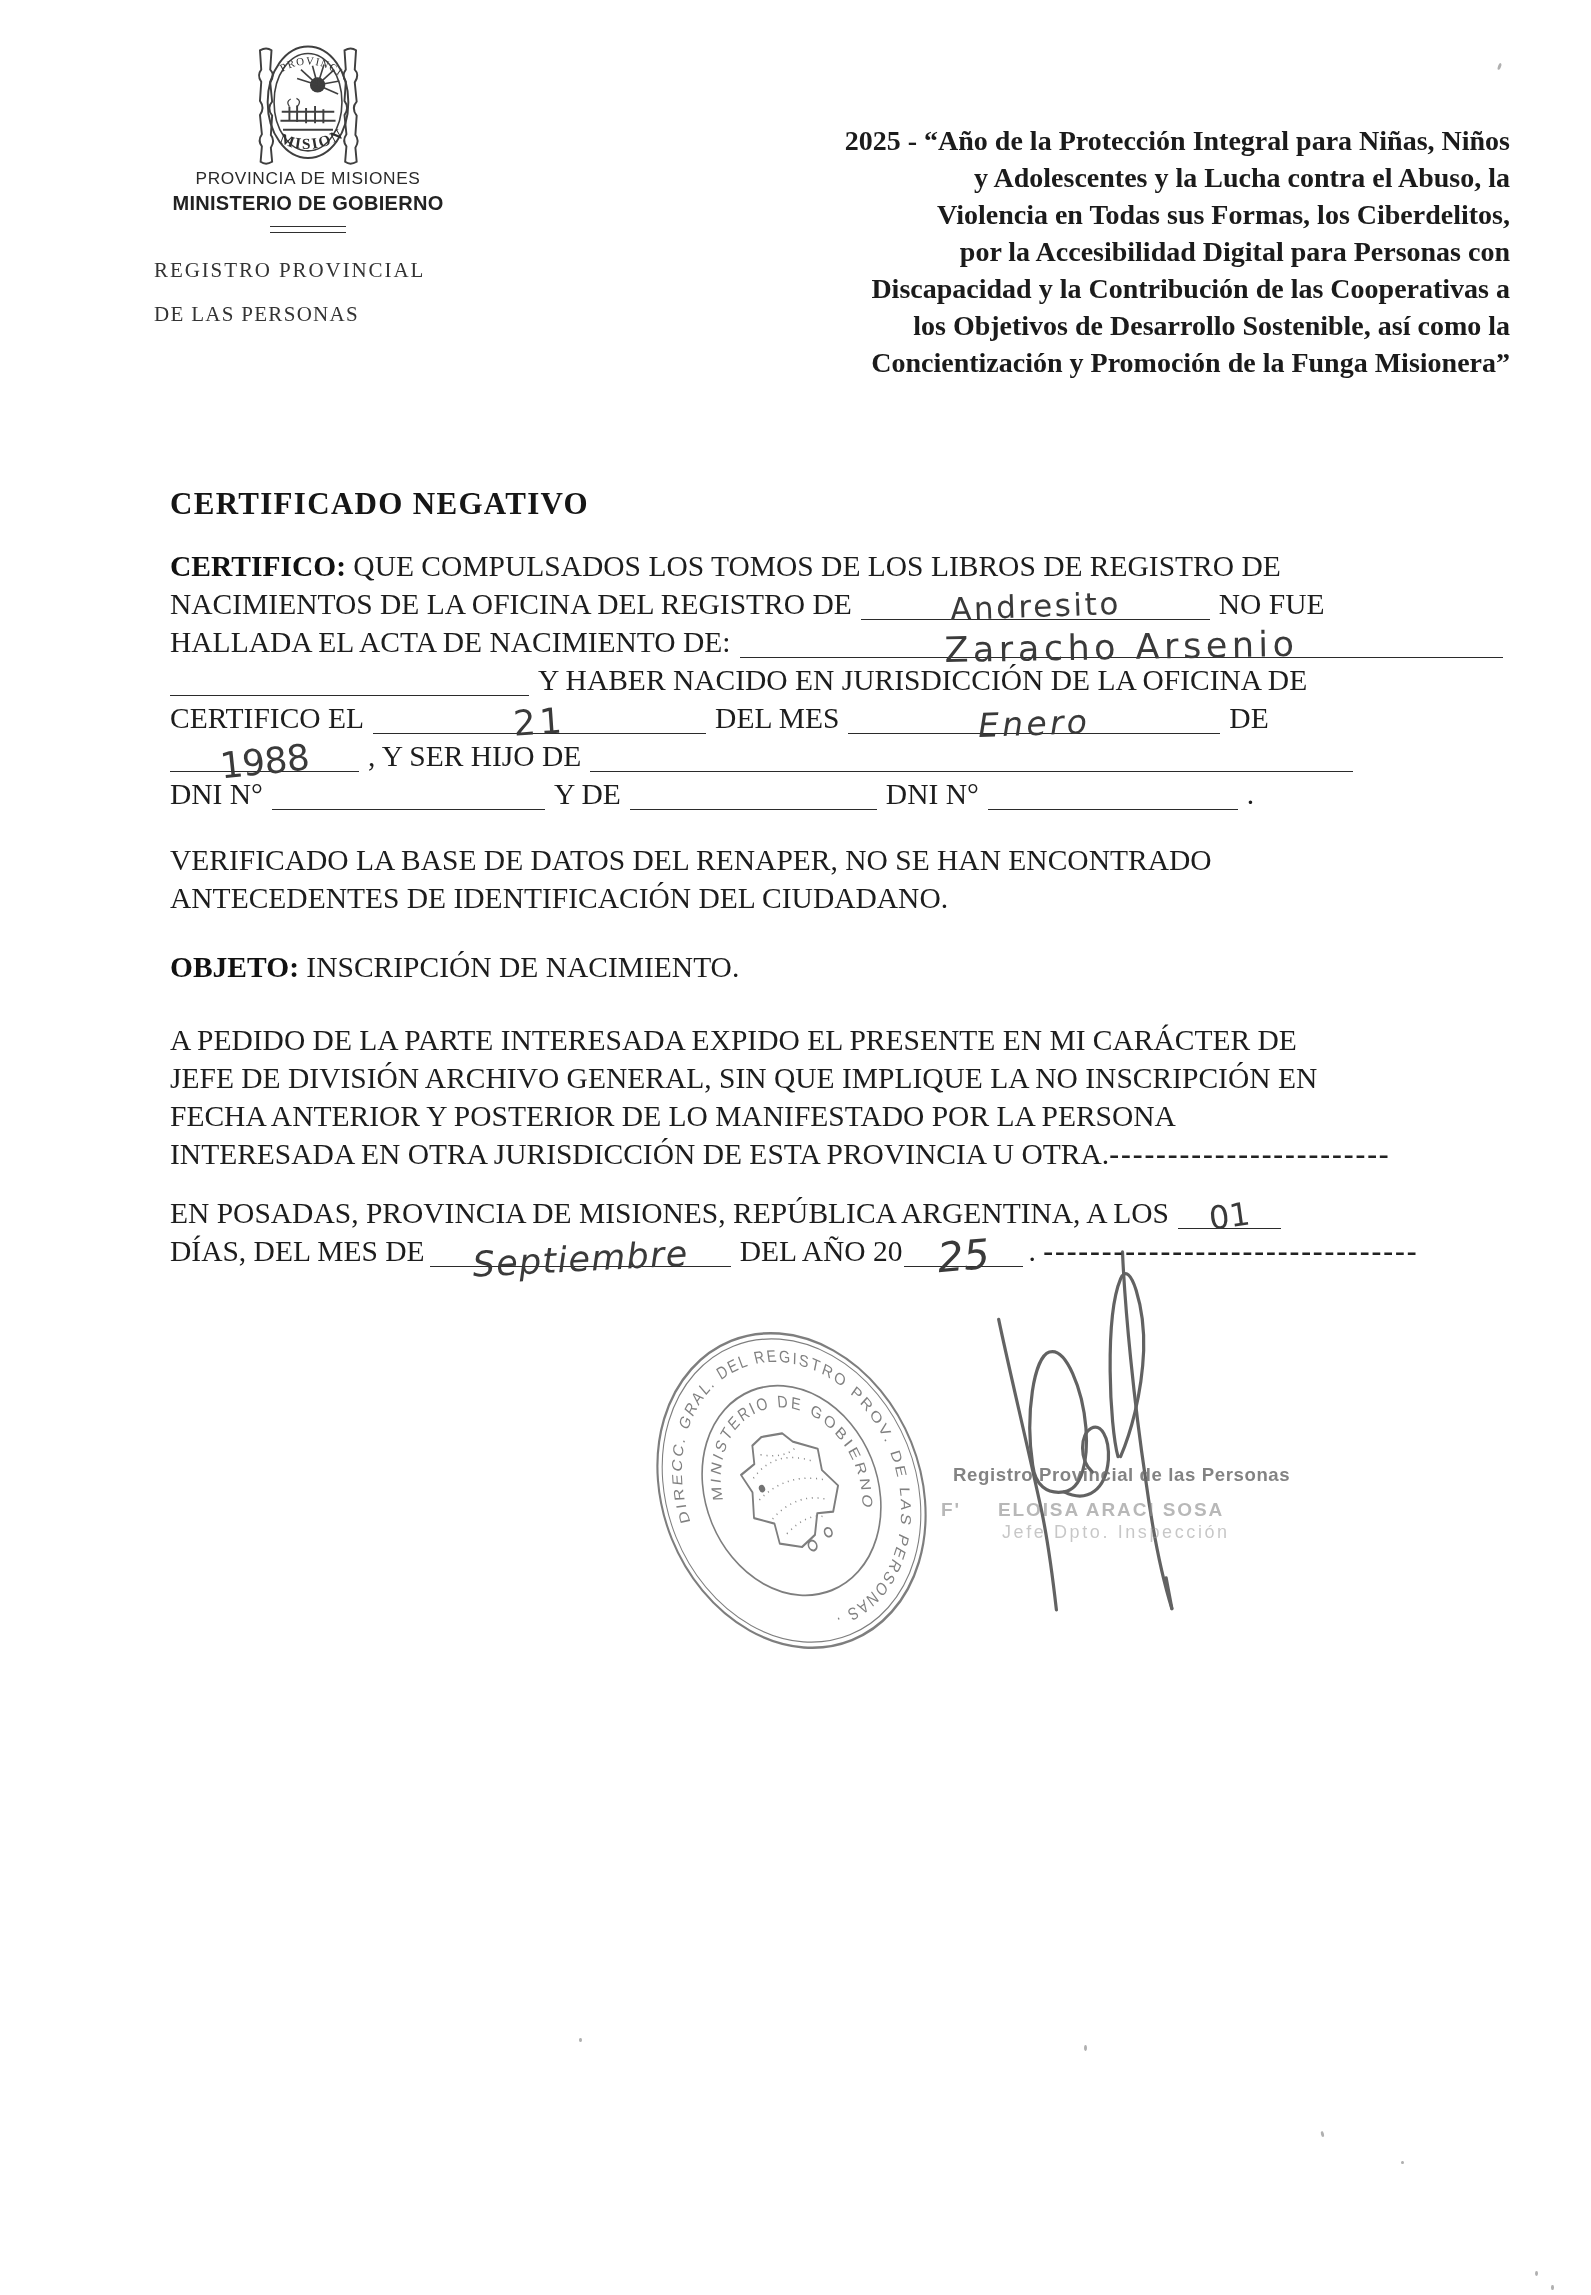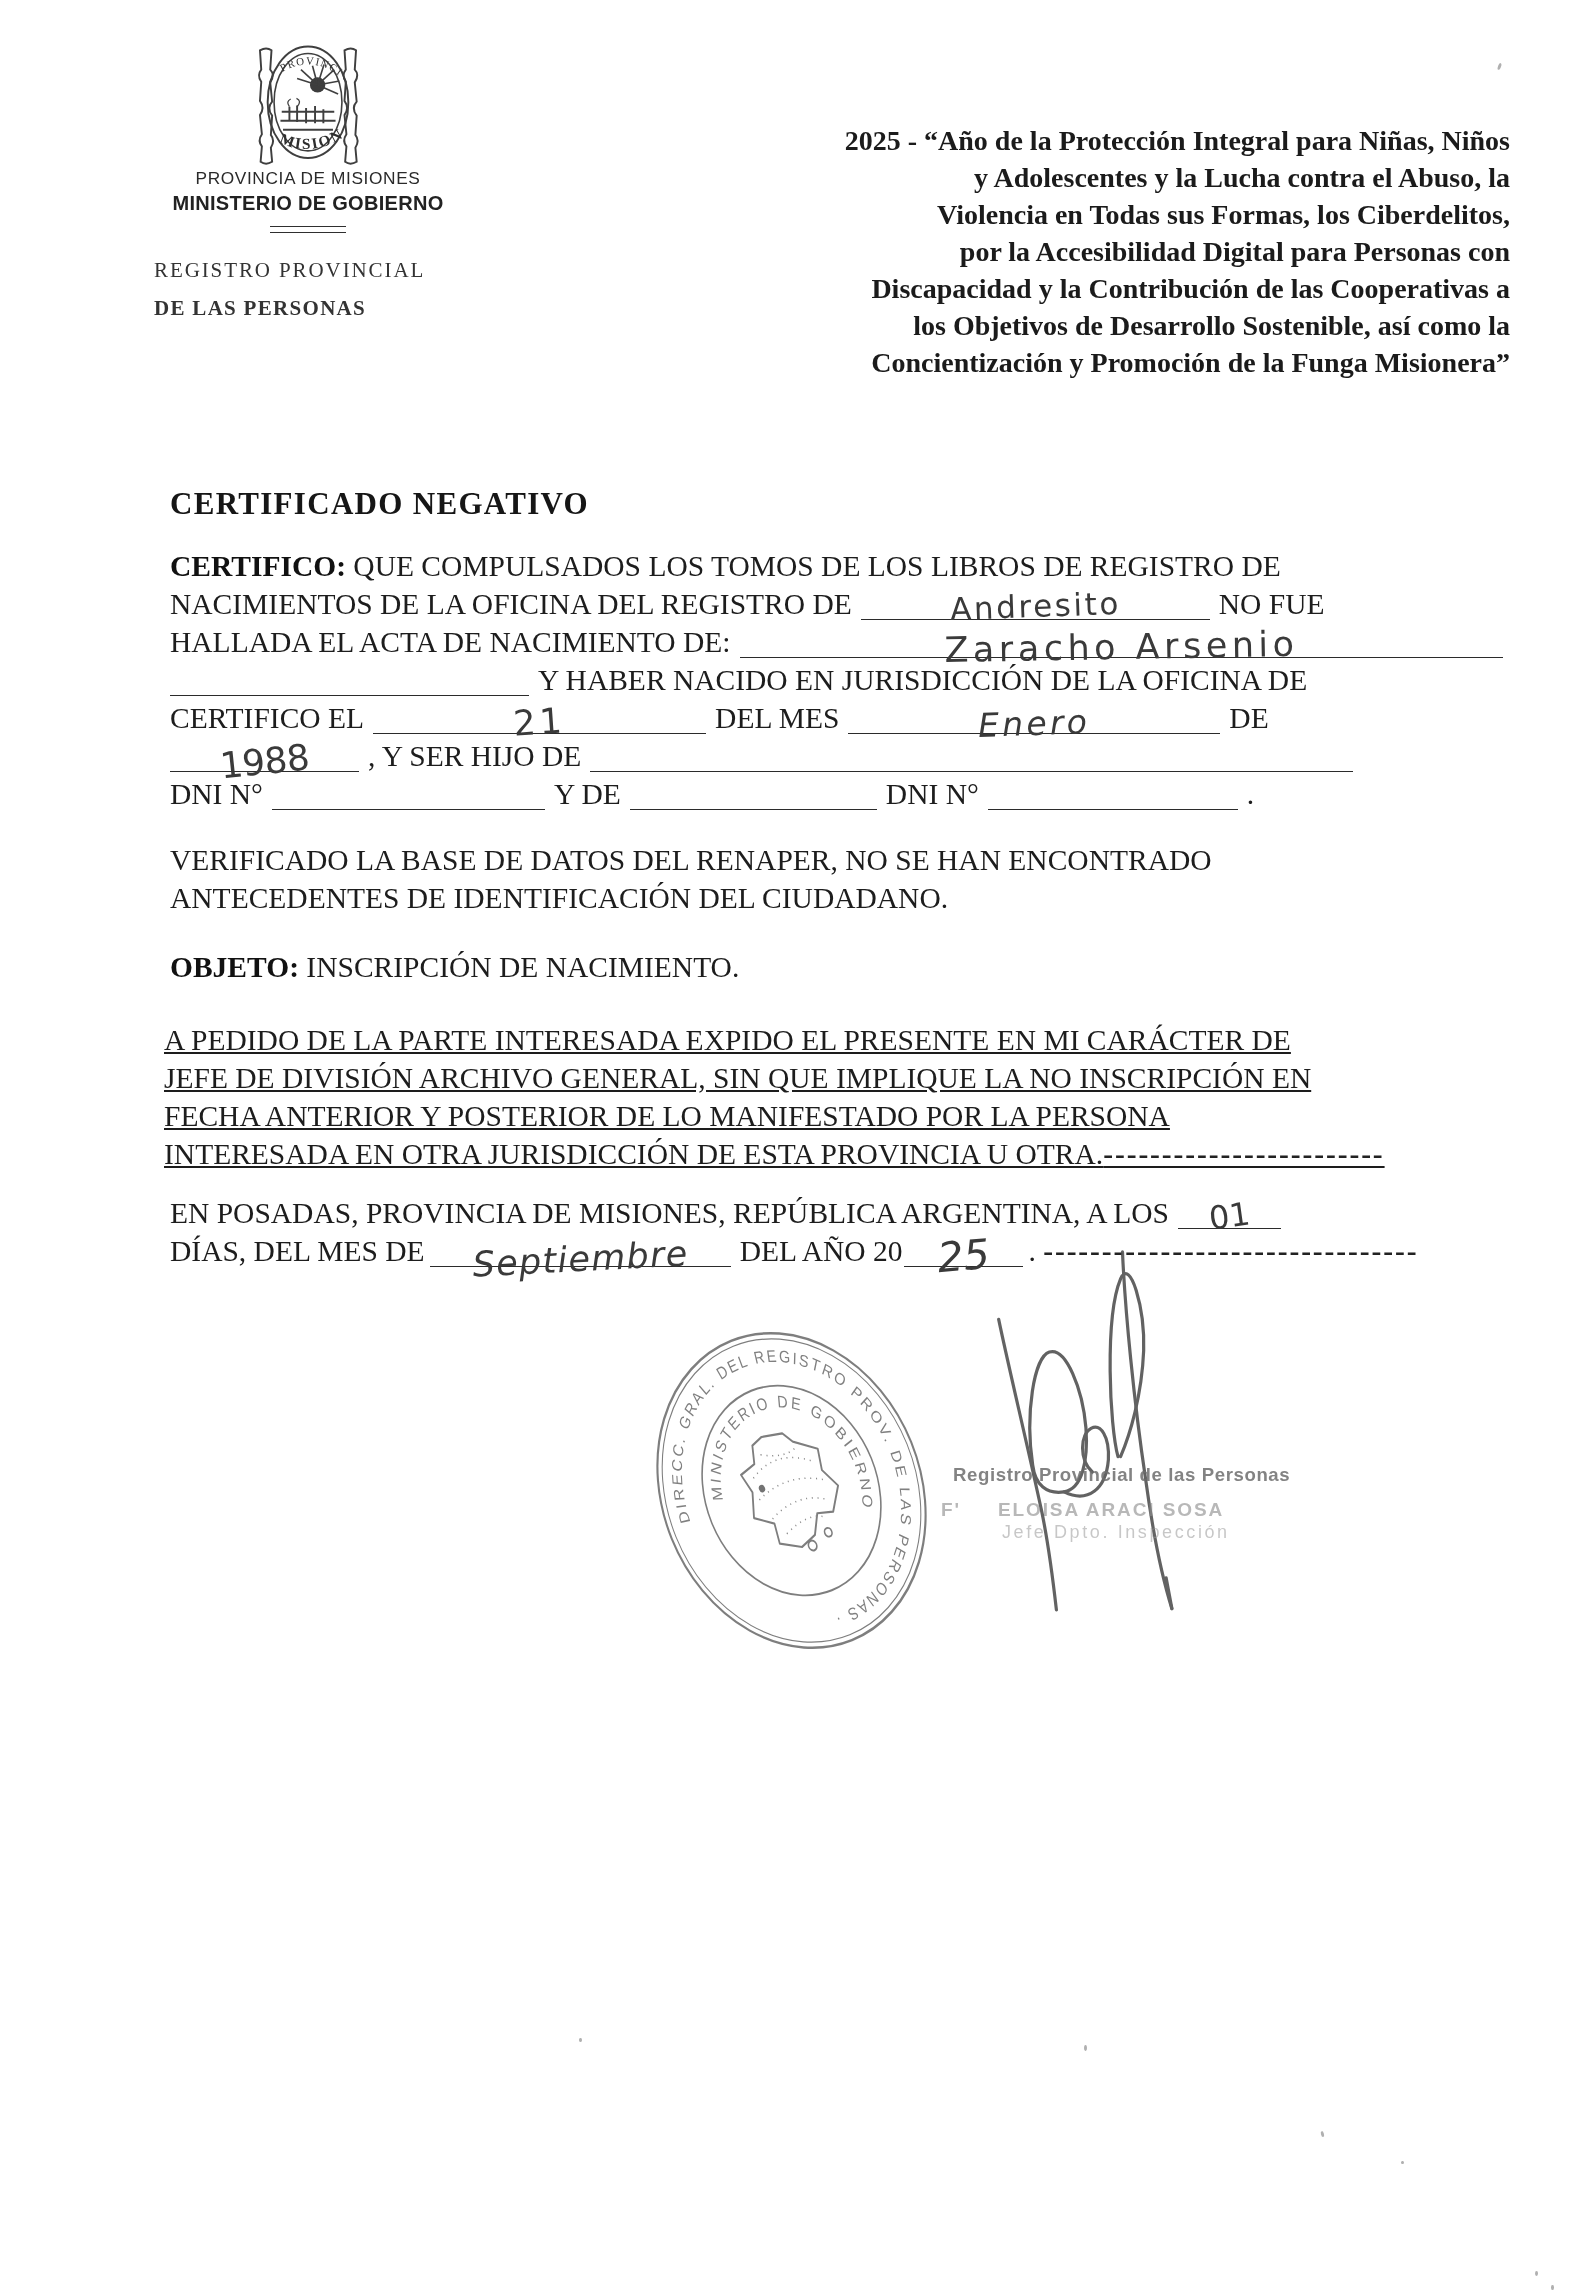--- a/index.html
+++ b/index.html
@@ -16,21 +16,21 @@
   
   .lh-block { left:154px; top:168px; width:308px; text-align:center;
               font-family:"Liberation Sans","DejaVu Sans",sans-serif; color:#2a2a2a; }
   .lh-province { font-size:17.3px; letter-spacing:0.6px; }
   .lh-ministry { font-size:20px; font-weight:bold; letter-spacing:0.3px; margin-top:2.6px; color:#222; }
   .lh-rule { left:270px; top:226px; width:76px; height:5.1px;
              border-top:1.9px solid #2f2f2f; border-bottom:1.9px solid #2f2f2f; }
   .lh-office { left:154px; top:258px; width:308px; 
                font-family:"Liberation Serif","DejaVu Serif",serif; color:#333; }
   .lh-office .l1 { font-size:21px; letter-spacing:1.9px; }
-  .lh-office .l2 { font-size:21px; font-weight:bold; letter-spacing:1.3px; margin-top:13px; }
+  .lh-office .l2 { font-size:21px; font-weight:normal; letter-spacing:1.3px; margin-top:19px; }
 
   
   .motto { left:632px; top:122px; width:878px; text-align:right;
            font-weight:bold; font-size:28px; line-height:37px; color:#1b1b1b; }
 
   
   .title { left:170px; top:486px; width:1250px; text-align:left;
            font-size:31px; font-weight:bold; letter-spacing:1.3px; color:#161616; }
 
   
@@ -170,21 +170,21 @@
 
 <div class="abs para" style="left:170px; top:841px; width:1270px;">
   <div class="pline">VERIFICADO LA BASE DE DATOS DEL RENAPER, NO SE HAN ENCONTRADO</div>
   <div class="pline">ANTECEDENTES DE IDENTIFICACIÓN DEL CIUDADANO.</div>
 </div>
 
 <div class="abs para pline" style="left:170px; top:948px; width:1270px;">
   <b>OBJETO:</b><span> INSCRIPCIÓN DE NACIMIENTO.</span>
 </div>
 
-<div class="abs para" style="left:164px; top:1021px; width:1270px;text-decoration:underline;">
+<div class="abs para" style="left:170px; top:1021px; width:1270px;">
   <div class="pline">A PEDIDO DE LA PARTE INTERESADA EXPIDO EL PRESENTE EN MI CARÁCTER DE</div>
   <div class="pline">JEFE DE DIVISIÓN ARCHIVO GENERAL, SIN QUE IMPLIQUE LA NO INSCRIPCIÓN EN</div>
   <div class="pline">FECHA ANTERIOR Y POSTERIOR DE LO MANIFESTADO POR LA PERSONA</div>
   <div class="pline">
     <span>INTERESADA EN OTRA JURISDICCIÓN DE ESTA PROVINCIA U OTRA.</span><span class="dashes">------------------------</span>
   </div>
 </div>
 
 <div class="abs para" style="left:170px; top:1194px; width:1270px;">
   <div class="pline">

